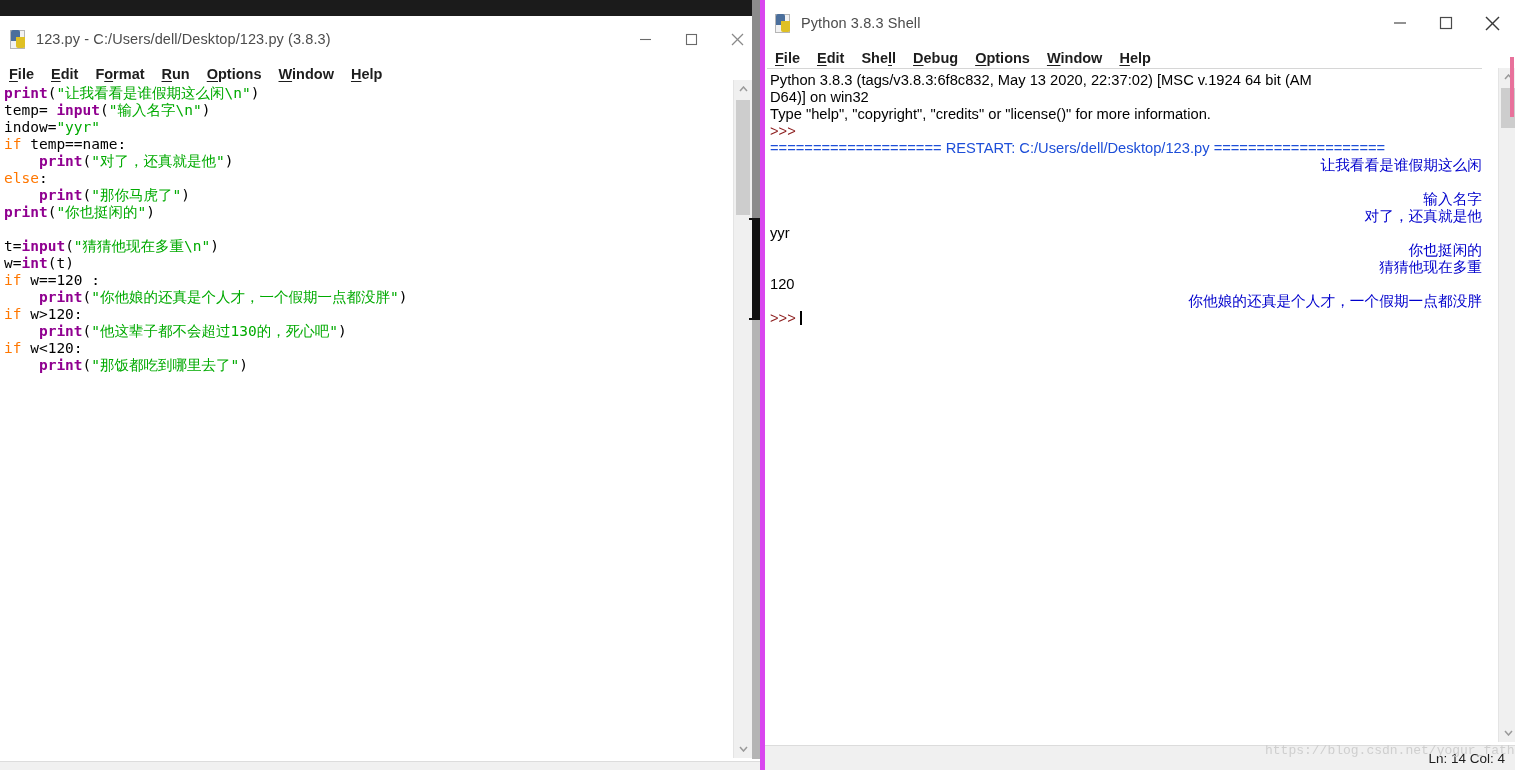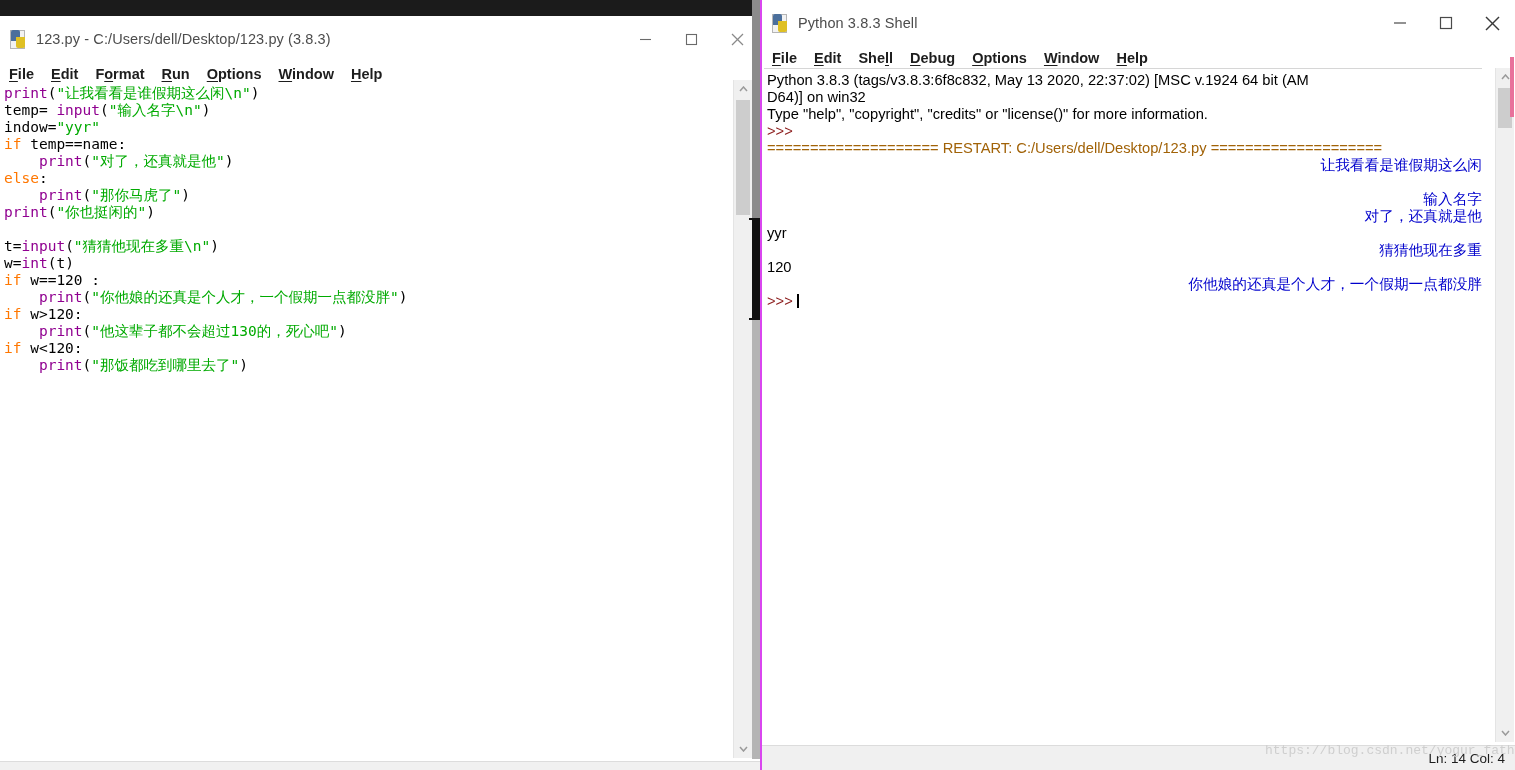--- a/index.html
+++ b/index.html
@@ -59,31 +59,31 @@
   .textarea{
     position:absolute;left:0;right:0;background:#ffffff;
     overflow:hidden;
     font-family:"DejaVu Sans Mono","Liberation Mono",monospace;
   }
   .codeline{
     white-space:pre;font-size:14.5px;line-height:17px;
     color:#000000;
   }
   .kw{color:#ff7700;}
-  .bi{color:#900090;}
+  .bi{color:#900090;font-weight:bold;}
   .str{color:#00aa00;}
   .def{color:#000000;}
 
   .shellline{
     white-space:pre;font-size:14.7px;line-height:17px;
     color:#000000;font-family:Liberation Sans, sans-serif;
   }
   .out{color:#0000cc;text-align:right;}
   .prompt{color:#8b1a1a;}
-  .restart{color:#a16207;}
+  .restart{color:#1d4ed8;}
 
   
   .vscroll{
     position:absolute;top:0;width:18px;background:#f0f0f0;
     border-left:1px solid #e4e4e4;
   }
   .vscroll .arrow{
     position:absolute;left:0;width:18px;height:18px;
     display:flex;align-items:center;justify-content:center;color:#9a9a9a;
   }
@@ -224,21 +224,21 @@
         <span>Ln: 1</span>
         <span>Col: 18</span>
       </div>
     </div>
   </div>
 
   <div class="ibeam" style="left:752px;top:218px;width:9px;height:102px;"></div>
   <div style="position:absolute;left:752px;top:0;width:8px;height:218px;background:#8b8b8b;"></div>
   <div style="position:absolute;left:752px;top:320px;width:8px;height:439px;background:#b4b4b4;"></div>
 
-  <div class="window" style="left:760px;top:0;width:755px;height:770px;border-left:2px solid #d946ef;">
+  <div class="window" style="left:760px;top:0;width:755px;height:770px;border-left:5px solid #d946ef;">
 
     <div class="titlebar">
       <div class="app-icon">
         <div class="doc"></div>
         <div class="pyblue"></div>
         <div class="pyyellow"></div>
       </div>
       <div class="title-text">Python 3.8.3 Shell</div>
 
       <div class="winbtns">
@@ -275,20 +275,21 @@
         <div class="shellline def">Python 3.8.3 (tags/v3.8.3:6f8c832, May 13 2020, 22:37:02) [MSC v.1924 64 bit (AM</div>
         <div class="shellline def">D64)] on win32</div>
         <div class="shellline def">Type "help", "copyright", "credits" or "license()" for more information.</div>
         <div class="shellline prompt">&gt;&gt;&gt;</div>
         <div class="shellline restart">==================== RESTART: C:/Users/dell/Desktop/123.py ====================</div>
         <div class="shellline out">让我看看是谁假期这么闲</div>
         <div class="shellline out">&nbsp;</div>
         <div class="shellline out">输入名字</div>
         <div class="shellline out">对了，还真就是他</div>
         <div class="shellline def">yyr</div>
+        <div class="shellline out">你也挺闲的</div>
         <div class="shellline out">猜猜他现在多重</div>
         <div class="shellline def">120</div>
         <div class="shellline out">你他娘的还真是个人才，一个假期一点都没胖</div>
         <div class="shellline prompt">&gt;&gt;&gt;<span class="caret"></span></div>
       </div>
 
     <div class="vscroll" style="left:733px;top:68px;height:674px;">
       <div class="arrow top">
         <svg width="9" height="6" viewBox="0 0 9 6">
             <polyline points="1,5 4.5,1 8,5" fill="none" stroke="#9a9a9a" stroke-width="1.5"></polyline>

